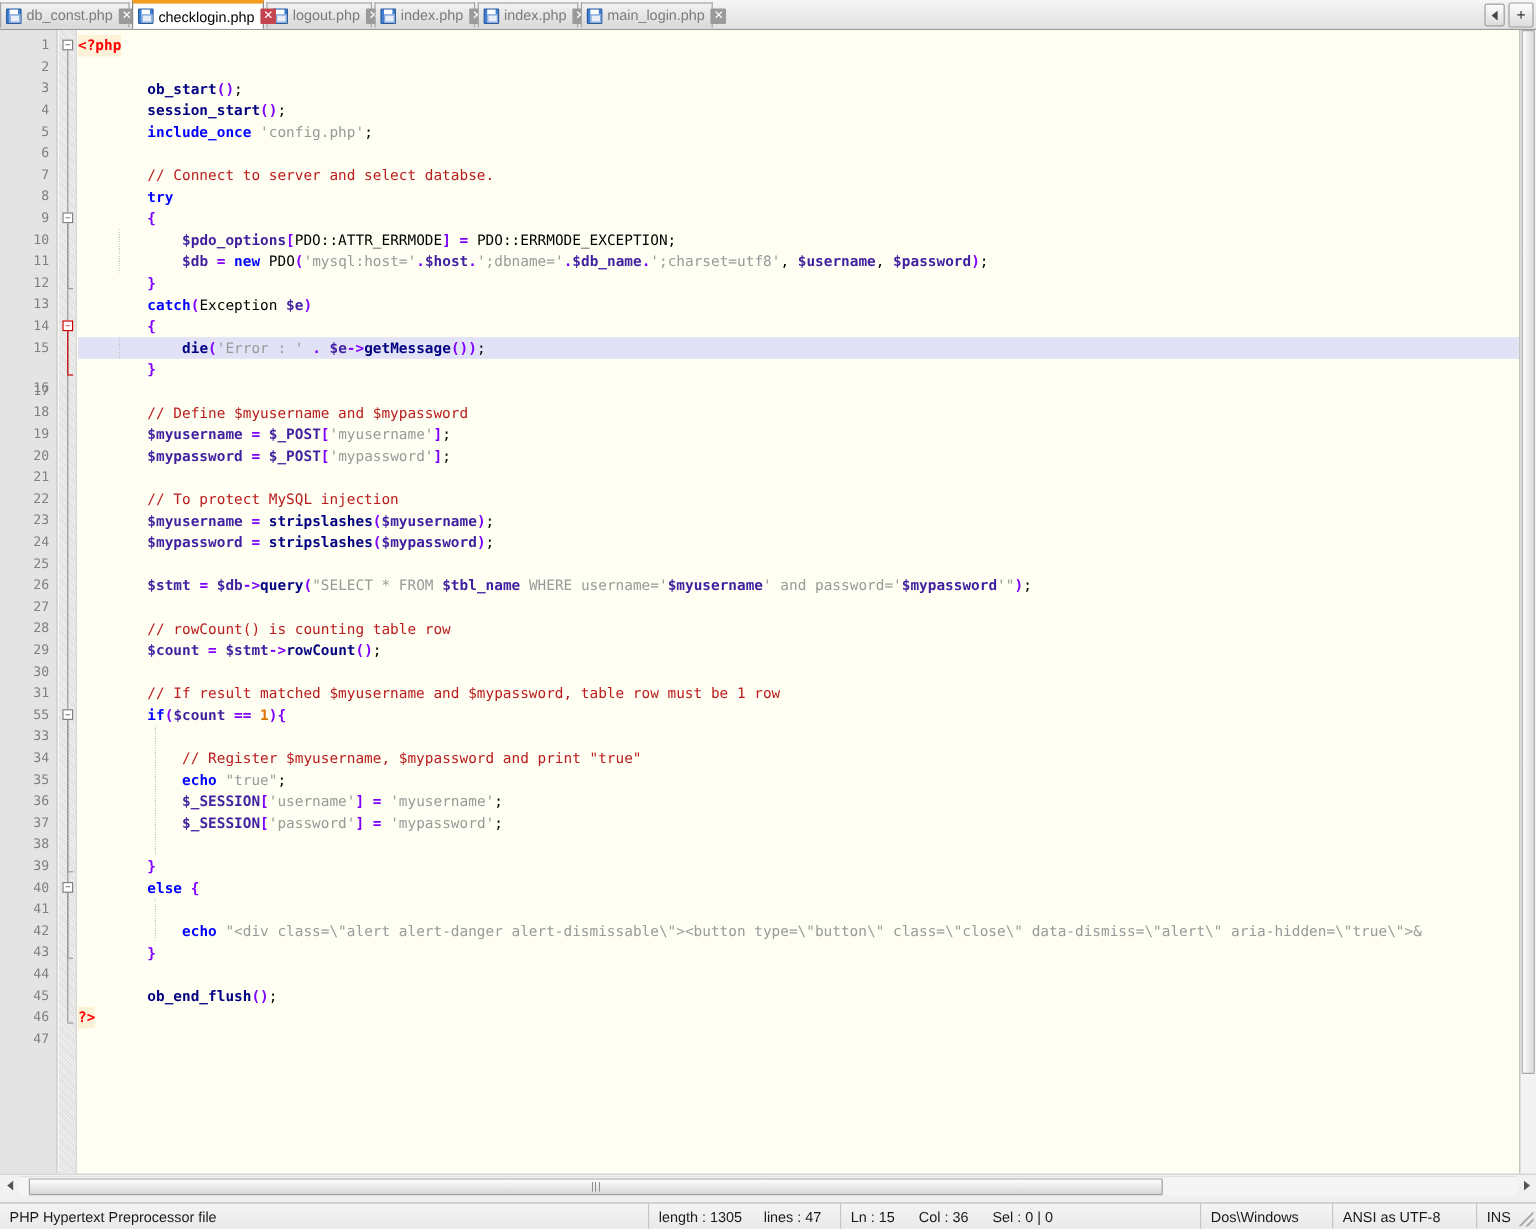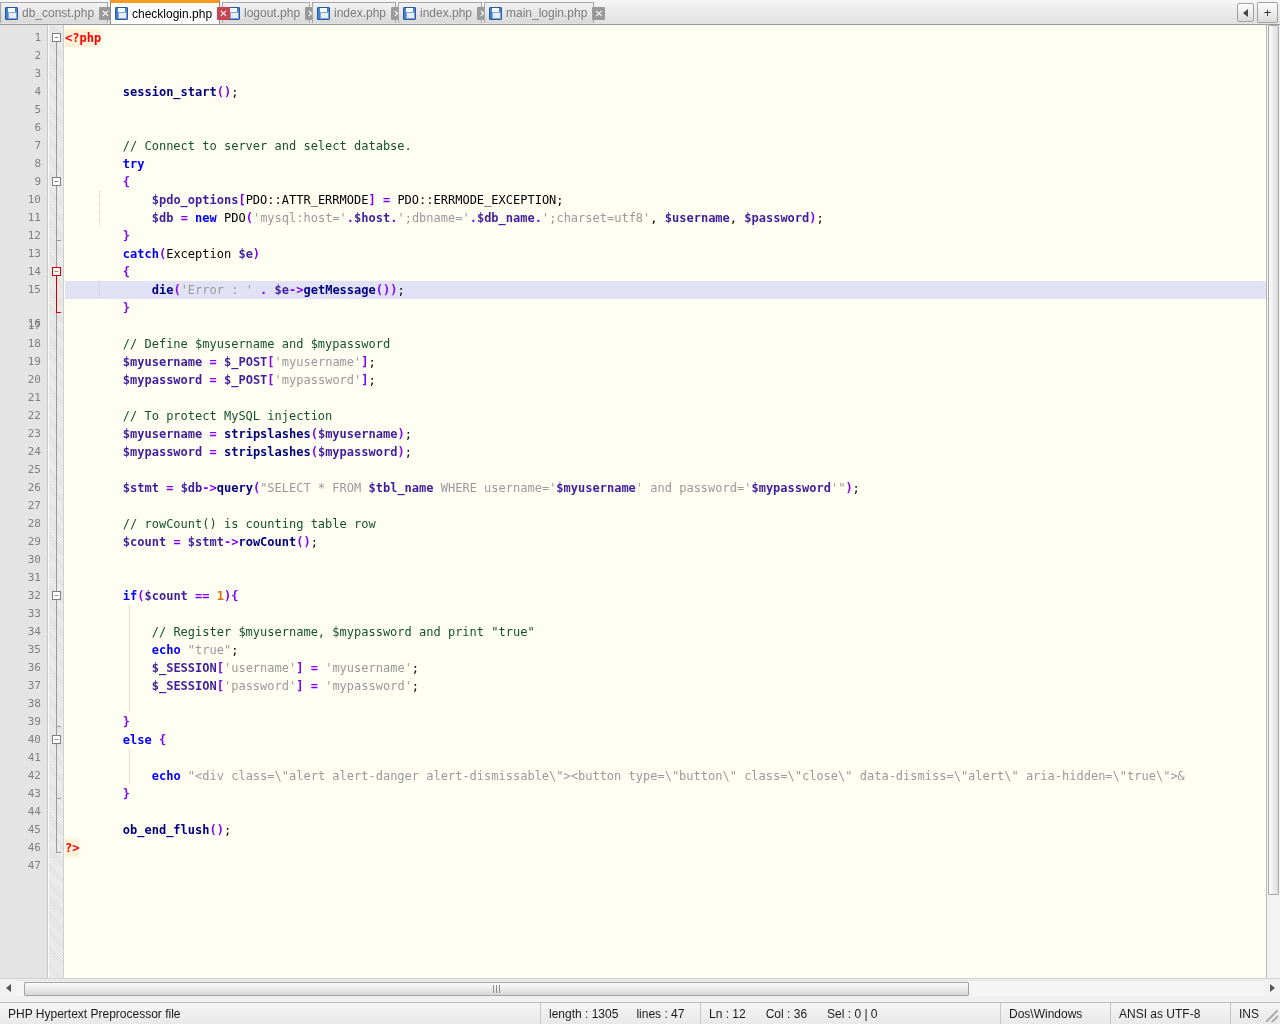--- a/index.html
+++ b/index.html
@@ -131,21 +131,21 @@
     color: #000000;
   }
   .codeline.cur { background: #e2e2f7; }
   .codeline .txt { display: inline-block; }
 
   
   .t-kw   { color: #0000ff; font-weight: bold; }   
   .t-fn   { color: #000080; font-weight: bold; }   
   .t-var  { color: #3f1f9f; font-weight: bold; }   
   .t-str  { color: #9a9a9a; }                      
-  .t-cmt  { color: #14532d; }                      
+  .t-cmt  { color: #b91c1c; }                      
   .t-num  { color: #e07000; font-weight: bold; }   
   .t-op   { color: #8000ff; font-weight: bold; }   
   .t-tag  { color: #ff0000; font-weight: bold; background: #fdf2d8; } 
   .t-plain{ color: #000000; }
 
   
   .foldbox {
     position: absolute; left: 3px; width: 9px; height: 9px;
     border: 1px solid #808080; background: #ffffff;
     font-size: 8px; line-height: 7px; text-align: center; color: #404040;
@@ -287,21 +287,21 @@
         <div class="lnum" style="top: 382px;">22</div>
         <div class="lnum" style="top: 400px;">23</div>
         <div class="lnum" style="top: 418px;">24</div>
         <div class="lnum" style="top: 436px;">25</div>
         <div class="lnum" style="top: 454px;">26</div>
         <div class="lnum" style="top: 472px;">27</div>
         <div class="lnum" style="top: 490px;">28</div>
         <div class="lnum" style="top: 508px;">29</div>
         <div class="lnum" style="top: 526px;">30</div>
         <div class="lnum" style="top: 544px;">31</div>
-        <div class="lnum" style="top: 562px;">32</div>
+        <div class="lnum" style="top: 562px;">55</div>
         <div class="lnum" style="top: 580px;">33</div>
         <div class="lnum" style="top: 598px;">34</div>
         <div class="lnum" style="top: 616px;">35</div>
         <div class="lnum" style="top: 634px;">36</div>
         <div class="lnum" style="top: 652px;">37</div>
         <div class="lnum" style="top: 670px;">38</div>
         <div class="lnum" style="top: 688px;">39</div>
         <div class="lnum" style="top: 706px;">40</div>
         <div class="lnum" style="top: 724px;">41</div>
         <div class="lnum" style="top: 742px;">42</div>
@@ -324,21 +324,23 @@
         <div class="foldbox" style="top: 566px;">−</div>
         <div class="foldline" style="top: 575px; height: 126px;"></div>
         <div class="foldtail" style="left: 7px; top: 701px;"></div>
         <div class="foldbox" style="top: 710px;">−</div>
         <div class="foldline" style="top: 719px; height: 54px;"></div>
         <div class="foldtail" style="left: 7px; top: 773px;"></div>
       </div>
     <div id="codepane">
         <div class="codeline" style="top: 4px;"><span class="txt t-tag">&lt;?php</span></div>
         <div class="codeline" style="top: 22px;"></div>
+        <div class="codeline" style="top: 40px;"><span class="txt t-plain">        </span><span class="txt t-fn">ob_start</span><span class="txt t-op">()</span><span class="txt t-plain">;</span></div>
         <div class="codeline" style="top: 58px;"><span class="txt t-plain">        </span><span class="txt t-fn">session_start</span><span class="txt t-op">()</span><span class="txt t-plain">;</span></div>
+        <div class="codeline" style="top: 76px;"><span class="txt t-plain">        </span><span class="txt t-kw">include_once</span><span class="txt t-plain"> </span><span class="txt t-str">'config.php'</span><span class="txt t-plain">;</span></div>
         <div class="codeline" style="top: 94px;"></div>
         <div class="codeline" style="top: 112px;"><span class="txt t-plain">        </span><span class="txt t-cmt">// Connect to server and select databse.</span></div>
         <div class="codeline" style="top: 130px;"><span class="txt t-plain">        </span><span class="txt t-kw">try</span></div>
         <div class="codeline" style="top: 148px;"><span class="txt t-plain">        </span><span class="txt t-op">{</span></div>
         <div class="codeline" style="top: 166px;"><span class="txt t-plain">            </span><span class="txt t-var">$pdo_options</span><span class="txt t-op">[</span><span class="txt t-plain">PDO::ATTR_ERRMODE</span><span class="txt t-op">]</span><span class="txt t-plain"> </span><span class="txt t-op">=</span><span class="txt t-plain"> PDO::ERRMODE_EXCEPTION;</span></div>
         <div class="codeline" style="top: 184px;"><span class="txt t-plain">            </span><span class="txt t-var">$db</span><span class="txt t-plain"> </span><span class="txt t-op">=</span><span class="txt t-plain"> </span><span class="txt t-kw">new</span><span class="txt t-plain"> PDO</span><span class="txt t-op">(</span><span class="txt t-str">'mysql:host='</span><span class="txt t-op">.</span><span class="txt t-var">$host</span><span class="txt t-op">.</span><span class="txt t-str">';dbname='</span><span class="txt t-op">.</span><span class="txt t-var">$db_name</span><span class="txt t-op">.</span><span class="txt t-str">';charset=utf8'</span><span class="txt t-plain">, </span><span class="txt t-var">$username</span><span class="txt t-plain">, </span><span class="txt t-var">$password</span><span class="txt t-op">)</span><span class="txt t-plain">;</span></div>
         <div class="codeline" style="top: 202px;"><span class="txt t-plain">        </span><span class="txt t-op">}</span></div>
         <div class="codeline" style="top: 220px;"><span class="txt t-plain">        </span><span class="txt t-kw">catch</span><span class="txt t-op">(</span><span class="txt t-plain">Exception </span><span class="txt t-var">$e</span><span class="txt t-op">)</span></div>
         <div class="codeline" style="top: 238px;"><span class="txt t-plain">        </span><span class="txt t-op">{</span></div>
         <div class="codeline cur" style="top: 256px;"><span class="txt t-plain">            </span><span class="txt t-fn">die</span><span class="txt t-op">(</span><span class="txt t-str">'Error : '</span><span class="txt t-plain"> </span><span class="txt t-op">.</span><span class="txt t-plain"> </span><span class="txt t-var">$e</span><span class="txt t-op">-&gt;</span><span class="txt t-fn">getMessage</span><span class="txt t-op">()</span><span class="txt t-op">)</span><span class="txt t-plain">;</span></div>
@@ -350,21 +352,21 @@
         <div class="codeline" style="top: 364px;"></div>
         <div class="codeline" style="top: 382px;"><span class="txt t-plain">        </span><span class="txt t-cmt">// To protect MySQL injection</span></div>
         <div class="codeline" style="top: 400px;"><span class="txt t-plain">        </span><span class="txt t-var">$myusername</span><span class="txt t-plain"> </span><span class="txt t-op">=</span><span class="txt t-plain"> </span><span class="txt t-fn">stripslashes</span><span class="txt t-op">(</span><span class="txt t-var">$myusername</span><span class="txt t-op">)</span><span class="txt t-plain">;</span></div>
         <div class="codeline" style="top: 418px;"><span class="txt t-plain">        </span><span class="txt t-var">$mypassword</span><span class="txt t-plain"> </span><span class="txt t-op">=</span><span class="txt t-plain"> </span><span class="txt t-fn">stripslashes</span><span class="txt t-op">(</span><span class="txt t-var">$mypassword</span><span class="txt t-op">)</span><span class="txt t-plain">;</span></div>
         <div class="codeline" style="top: 436px;"></div>
         <div class="codeline" style="top: 454px;"><span class="txt t-plain">        </span><span class="txt t-var">$stmt</span><span class="txt t-plain"> </span><span class="txt t-op">=</span><span class="txt t-plain"> </span><span class="txt t-var">$db</span><span class="txt t-op">-&gt;</span><span class="txt t-fn">query</span><span class="txt t-op">(</span><span class="txt t-str">"SELECT * FROM </span><span class="txt t-var">$tbl_name</span><span class="txt t-str"> WHERE username='</span><span class="txt t-var">$myusername</span><span class="txt t-str">' and password='</span><span class="txt t-var">$mypassword</span><span class="txt t-str">'"</span><span class="txt t-op">)</span><span class="txt t-plain">;</span></div>
         <div class="codeline" style="top: 472px;"></div>
         <div class="codeline" style="top: 490px;"><span class="txt t-plain">        </span><span class="txt t-cmt">// rowCount() is counting table row</span></div>
         <div class="codeline" style="top: 508px;"><span class="txt t-plain">        </span><span class="txt t-var">$count</span><span class="txt t-plain"> </span><span class="txt t-op">=</span><span class="txt t-plain"> </span><span class="txt t-var">$stmt</span><span class="txt t-op">-&gt;</span><span class="txt t-fn">rowCount</span><span class="txt t-op">()</span><span class="txt t-plain">;</span></div>
         <div class="codeline" style="top: 526px;"></div>
-        <div class="codeline" style="top: 544px;"><span class="txt t-plain">        </span></div>
+        <div class="codeline" style="top: 544px;"><span class="txt t-plain">        </span><span class="txt t-cmt">// If result matched $myusername and $mypassword, table row must be 1 row</span></div>
         <div class="codeline" style="top: 562px;"><span class="txt t-plain">        </span><span class="txt t-kw">if</span><span class="txt t-op">(</span><span class="txt t-var">$count</span><span class="txt t-plain"> </span><span class="txt t-op">==</span><span class="txt t-plain"> </span><span class="txt t-num">1</span><span class="txt t-op">)</span><span class="txt t-op">{</span></div>
         <div class="codeline" style="top: 580px;"></div>
         <div class="codeline" style="top: 598px;"><span class="txt t-plain">            </span><span class="txt t-cmt">// Register $myusername, $mypassword and print "true"</span></div>
         <div class="codeline" style="top: 616px;"><span class="txt t-plain">            </span><span class="txt t-kw">echo</span><span class="txt t-plain"> </span><span class="txt t-str">"true"</span><span class="txt t-plain">;</span></div>
         <div class="codeline" style="top: 634px;"><span class="txt t-plain">            </span><span class="txt t-var">$_SESSION</span><span class="txt t-op">[</span><span class="txt t-str">'username'</span><span class="txt t-op">]</span><span class="txt t-plain"> </span><span class="txt t-op">=</span><span class="txt t-plain"> </span><span class="txt t-str">'myusername'</span><span class="txt t-plain">;</span></div>
         <div class="codeline" style="top: 652px;"><span class="txt t-plain">            </span><span class="txt t-var">$_SESSION</span><span class="txt t-op">[</span><span class="txt t-str">'password'</span><span class="txt t-op">]</span><span class="txt t-plain"> </span><span class="txt t-op">=</span><span class="txt t-plain"> </span><span class="txt t-str">'mypassword'</span><span class="txt t-plain">;</span></div>
         <div class="codeline" style="top: 670px;"></div>
         <div class="codeline" style="top: 688px;"><span class="txt t-plain">        </span><span class="txt t-op">}</span></div>
         <div class="codeline" style="top: 706px;"><span class="txt t-plain">        </span><span class="txt t-kw">else</span><span class="txt t-plain"> </span><span class="txt t-op">{</span></div>
         <div class="codeline" style="top: 742px;"><span class="txt t-plain">            </span><span class="txt t-kw">echo</span><span class="txt t-plain"> </span><span class="txt t-str">"&lt;div class=\"alert alert-danger alert-dismissable\"&gt;&lt;button type=\"button\" class=\"close\" data-dismiss=\"alert\" aria-hidden=\"true\"&gt;&amp;</span></div>
@@ -397,21 +399,21 @@
       </div>
   </div>
 
   <div id="statusbar">
     <div class="sb" id="sb-type">PHP Hypertext Preprocessor file</div>
     <div class="sb" id="sb-len">
       <span>length : 1305</span>
       <span>lines : 47</span>
     </div>
     <div class="sb" id="sb-pos">
-      <span>Ln : 12</span>
+      <span>Ln : 15</span>
       <span>Col : 36</span>
       <span>Sel : 0 | 0</span>
     </div>
     <div class="sb" id="sb-eol">Dos\Windows</div>
     <div class="sb" id="sb-enc">ANSI as UTF-8</div>
     <div class="sb" id="sb-ins">INS</div>
     <div class="sb-grip"></div>
   </div>
 </div>
 

